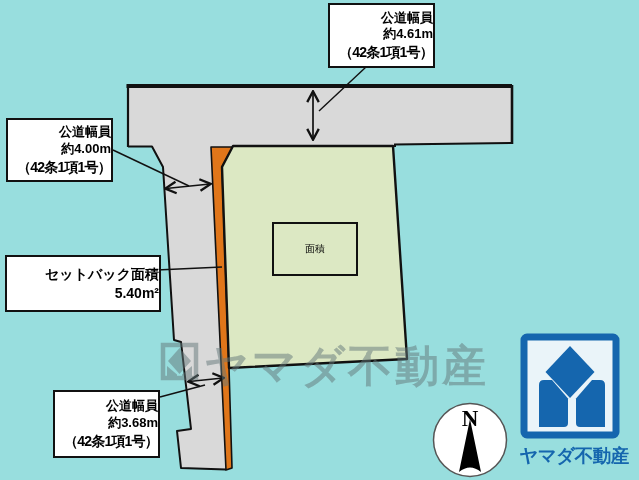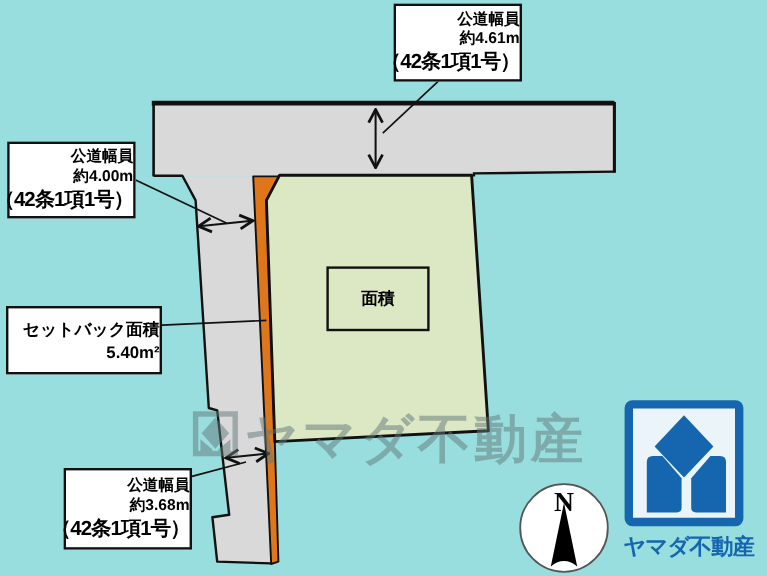--- a/index.html
+++ b/index.html
@@ -12,31 +12,31 @@
        font-family:"Liberation Sans","DejaVu Sans",sans-serif;}
   .stage{position:relative;width:639px;height:480px;background:var(--c-bg);}
   .stage svg{position:absolute;left:0;top:0;}
   .label-box{
     position:absolute;background:var(--c-white);border:2px solid var(--c-line);
     display:flex;flex-direction:column;justify-content:center;align-items:flex-end;
     text-align:center;font-weight:bold;color:#000;line-height:1.3;
     box-sizing:border-box;white-space:nowrap;
   }
   .label-box .l{font-size:13px;}
-  .label-box .small{font-size:17px;letter-spacing:-0.8px;}
+  .label-box .small{font-size:14px;letter-spacing:-0.8px;}
   #box-top{left:328px;top:3px;width:107px;height:65px;}
   #box-left{left:6px;top:118px;width:107px;height:64px;}
-  #box-setback{left:5px;top:255px;width:130px;height:57px;}
+  #box-setback{left:5px;top:255px;width:156px;height:57px;}
   #box-setback .l{font-size:14px;}
   #box-bottom{left:53px;top:390px;width:107px;height:68px;}
   #area-box{
     position:absolute;left:272px;top:222px;width:86px;height:54px;
     border:2px solid var(--c-line);background:transparent;
     display:flex;flex-direction:column;justify-content:center;align-items:center;
-    font-weight:bold;font-size:14px;line-height:1.4;color:#000;box-sizing:border-box;
+    font-weight:normal;font-size:10px;line-height:1.4;color:#000;box-sizing:border-box;
   }
   #brand-text{
     position:absolute;left:516px;top:443px;width:116px;text-align:center;
     font-weight:bold;font-size:18.5px;letter-spacing:-0.5px;color:var(--c-logo_blue);
     white-space:nowrap;
   }
 </style>
 </head>
 <body>
 

